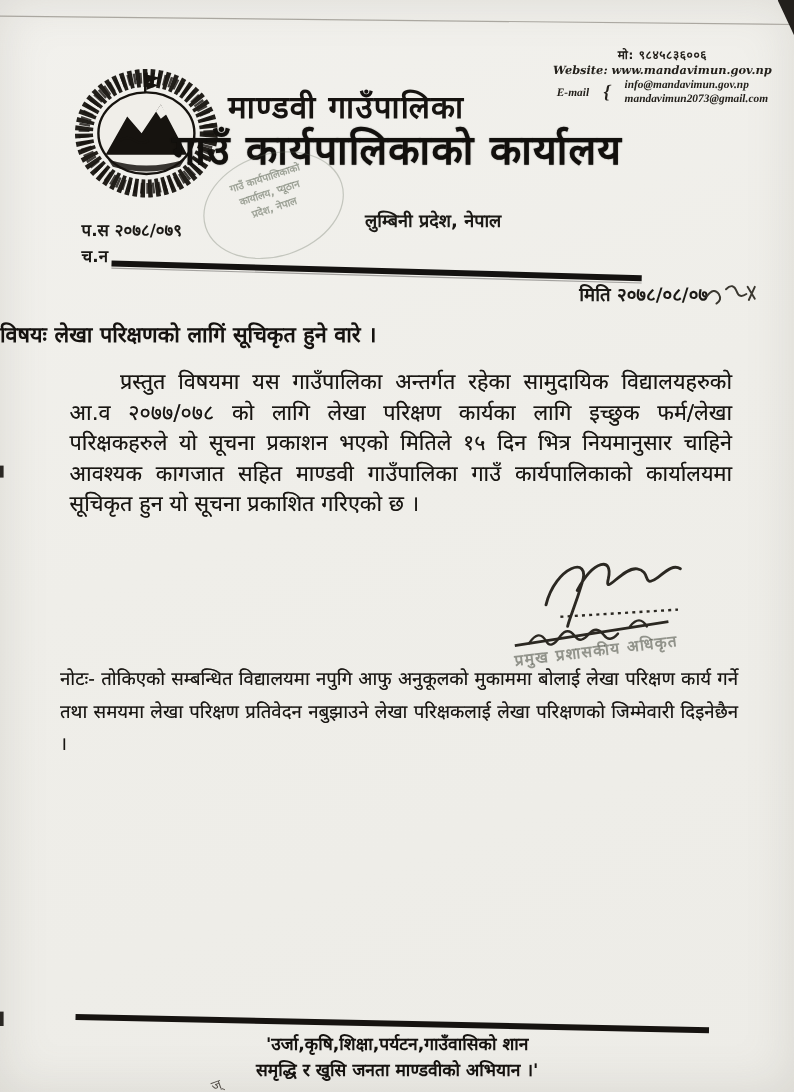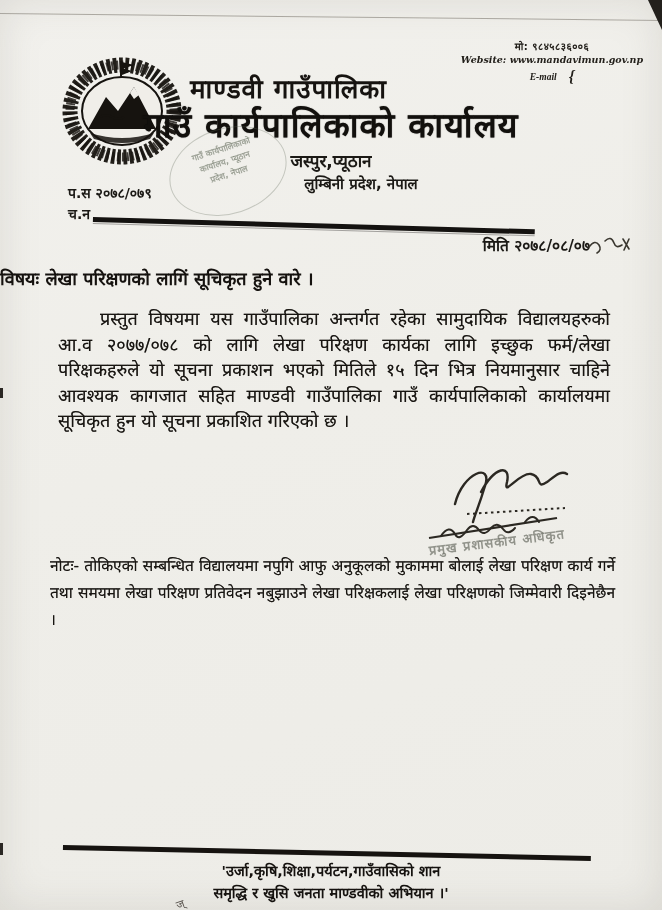--- a/index.html
+++ b/index.html
@@ -63,38 +63,41 @@
   <div class="corner-tr"></div>
   <div class="edge-mark" style="left:0;top:388px;width:3px;height:10px;"></div>
   <div class="edge-mark" style="left:0;top:843px;width:3px;height:12px;"></div>
 
   <div class="contact">
     <div class="mobile devn">मो: ९८४५८३६००६</div>
     <div class="web">Website: www.mandavimun.gov.np</div>
     <div class="emails">
       <span>E-mail</span>
         <span class="brace">{</span>
+      <span class="email-col">
+        <span>info@mandavimun.gov.np</span>
+        <span>mandavimun2073@gmail.com</span>
+      </span>
     </div>
   </div>
 
   <svg class="logo" viewBox="0 0 128 110">
     <ellipse cx="62" cy="56" rx="52" ry="46" fill="none" stroke="#16130f" stroke-width="15" stroke-dasharray="3.5 2.5" opacity="0.95"></ellipse>
     <ellipse cx="62" cy="56" rx="52" ry="46" fill="none" stroke="#16130f" stroke-width="9" stroke-dasharray="2 3" opacity="0.8"></ellipse>
     <ellipse cx="62" cy="56" rx="40" ry="34" fill="#f0eee9" stroke="#16130f" stroke-width="2"></ellipse>
     <path d="M28,74 L46,42 L58,56 L74,32 L96,74 Z" fill="#16130f"></path>
     <path d="M70,38 L74,32 L79,40 L74,44 Z" fill="#f0eee9"></path>
     <path d="M30,78 Q62,88 94,78 L90,84 Q62,92 34,84 Z" fill="#16130f" opacity="0.85"></path>
     <rect x="60" y="6" width="2" height="16" fill="#16130f"></rect>
     <path d="M62,7 L74,10 L62,14 Z M62,13 L72,16 L62,20 Z" fill="#16130f"></path>
     <path d="M40,62 q6,-4 12,0 q6,4 12,0" stroke="#16130f" stroke-width="2" fill="none"></path>
   </svg>
 
   <div class="title-1 devn">माण्डवी गाउँपालिका</div>
   <div class="title-2 devn">गाउँ कार्यपालिकाको कार्यालय</div>
-  <div class="addr-1 devn">जस्पुर,प्यूठान</div>
   <div class="addr-2 devn">लुम्बिनी प्रदेश, नेपाल</div>
 
   <div class="hstamp">
     <div class="ring"></div>
     <div class="t">
       <div>गाउँ कार्यपालिकाको</div>
       <div>कार्यालय, प्यूठान</div>
       <div>प्रदेश, नेपाल</div>
     </div>
   </div>

